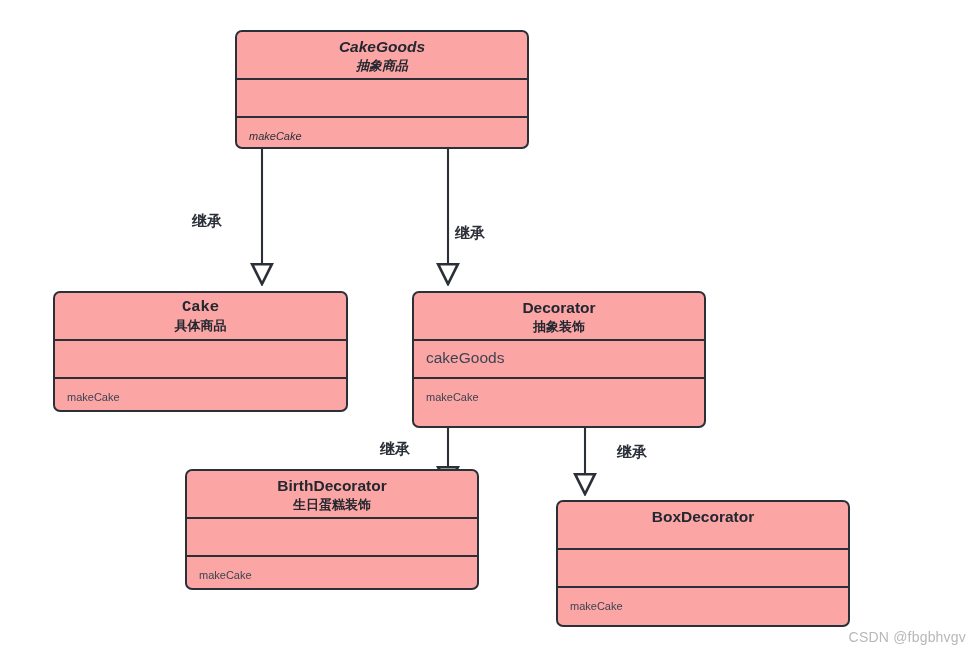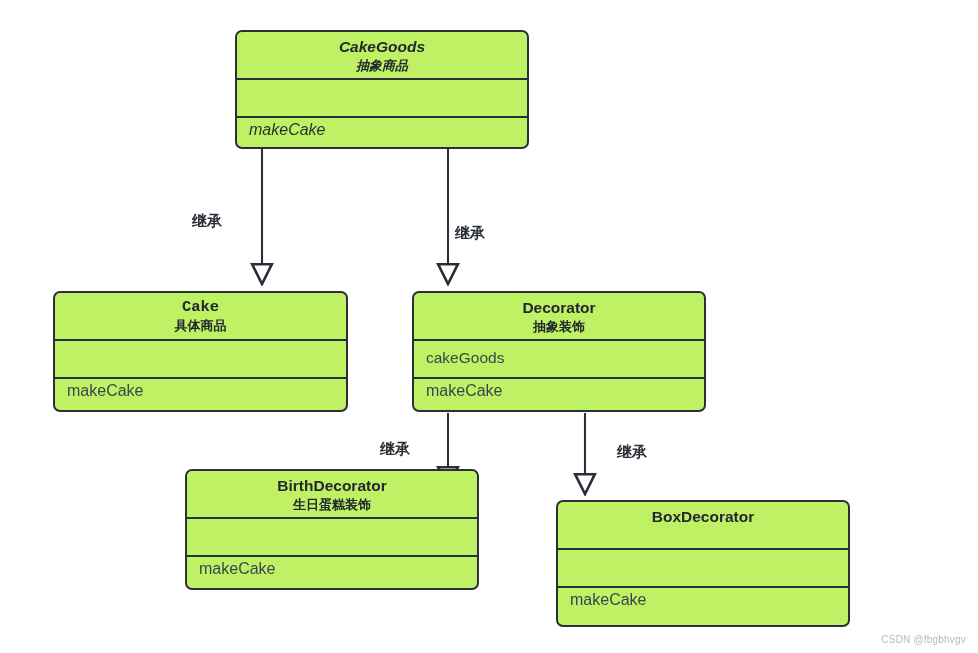--- a/index.html
+++ b/index.html
@@ -19,21 +19,21 @@
     background: #ffffff;
     overflow: hidden;
   }
 
   
   .uml-class {
     position: absolute;
     box-sizing: border-box;
     border: 2.4px solid #2b3038;
     border-radius: 7px;
-    background: #bef264;
+    background: #fca5a5;
     display: flex;
     flex-direction: column;
   }
   .uml-header {
     box-sizing: border-box;
     flex: 0 0 auto;
     text-align: center;
     color: #222730;
     font-weight: bold;
     font-size: 15.5px;
@@ -55,23 +55,23 @@
     border-bottom: 2.2px solid #2b3038;
     font-size: 15.5px;
     color: #3c4450;
     padding: 7px 12px;
     line-height: 20px;
     min-height: 38px;
   }
   .uml-methods {
     box-sizing: border-box;
     flex: 1 1 auto;
-    font-size: 16px;
+    font-size: 11px;
     color: #3c4450;
-    padding: 2px 12px;
+    padding: 8px 12px;
     line-height: 20px;
   }
   .uml-abstract .uml-methods,
   .uml-abstract .uml-attrs {
     font-style: italic;
     color: #2b3038;
   }
 
   
   .edge-layer {
@@ -89,21 +89,21 @@
     color: #2b3038;
     white-space: nowrap;
     line-height: 18px;
   }
 
   
   .watermark {
     position: absolute;
     right: 12px;
     bottom: 8px;
-    font-size: 10px;
+    font-size: 14px;
     color: #b8b8b8;
     letter-spacing: 0.2px;
   }
 </style>
 </head>
 <body>
 
 <div id="canvas">
 
   <svg class="edge-layer" viewBox="0 0 978 653" width="978" height="653">
@@ -149,21 +149,21 @@
 
   <div class="uml-class" style="left:53px; top:291px; width:295px; height:121px;">
     <div class="uml-header" style="height:48px;font-family:Liberation Mono, monospace;">
       <span>Cake</span>
       <span class="cn">具体商品</span>
     </div>
     <div class="uml-attrs" style="height:36px;"></div>
     <div class="uml-methods">makeCake</div>
   </div>
 
-  <div class="uml-class" style="left:412px; top:291px; width:294px; height:121px;">
+  <div class="uml-class" style="left:412px; top:291px; width:294px; height:137px;">
     <div class="uml-header" style="height:48px;">
       <span>Decorator</span>
       <span class="cn">抽象装饰</span>
     </div>
     <div class="uml-attrs" style="height:36px;">cakeGoods</div>
     <div class="uml-methods">makeCake</div>
   </div>
 
   <div class="uml-class" style="left:185px; top:469px; width:294px; height:121px;">
     <div class="uml-header" style="height:48px;">

